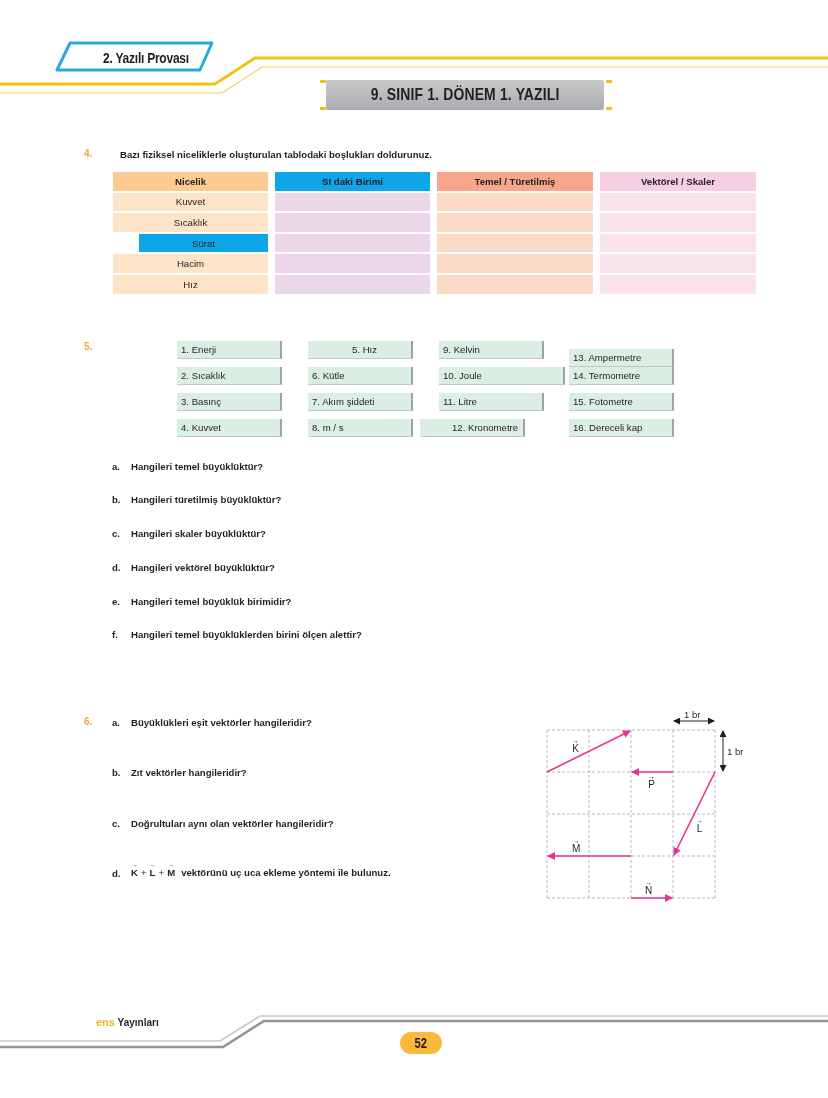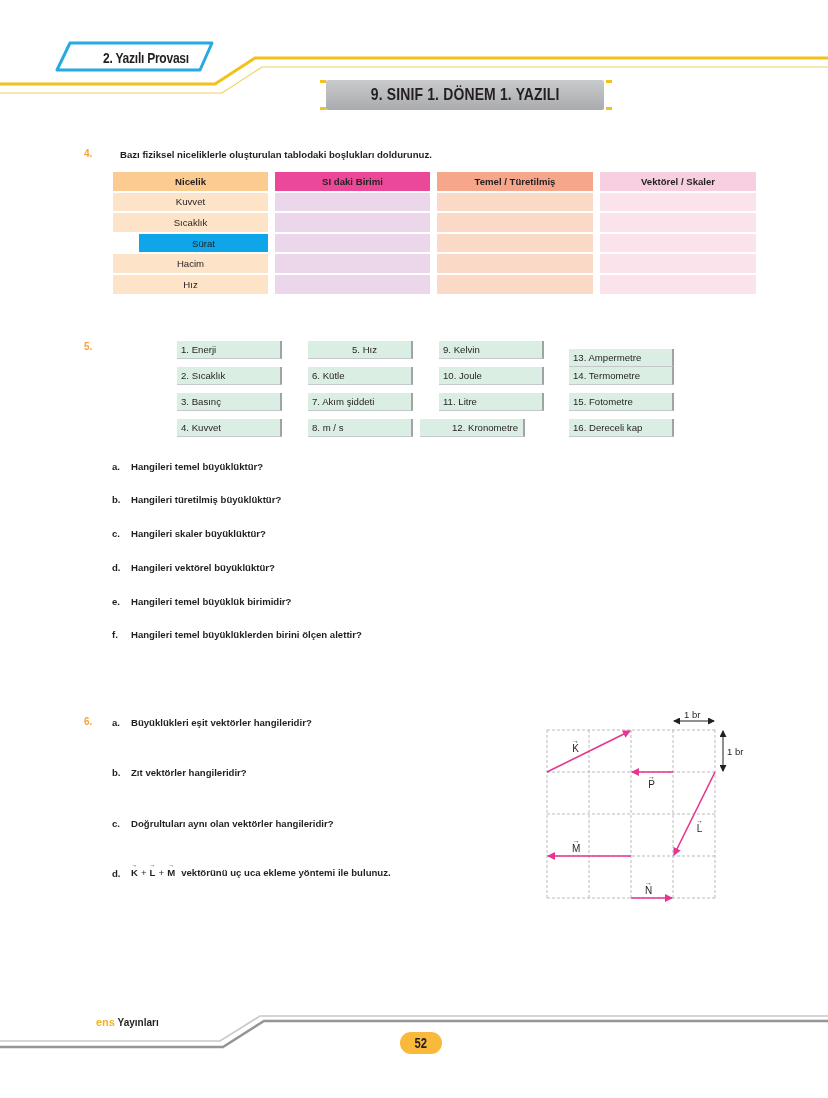--- a/index.html
+++ b/index.html
@@ -87,21 +87,21 @@
 <div class="tbl">
   <div class="tcol" style="width:155px;">
     <div class="tcell th" style="background:#fbcb91;">Nicelik</div>
     <div class="tcell" style="background:#fde3c8;">Kuvvet</div>
     <div class="tcell" style="background:#fde3c8;">Sıcaklık</div>
     <div class="tcell" style="background:#0ea5e9;margin-left:26px;">Sürat</div>
     <div class="tcell" style="background:#fde3c8;">Hacim</div>
     <div class="tcell" style="background:#fde3c8;">Hız</div>
   </div>
   <div class="tcol" style="width:155px;">
-    <div class="tcell th" style="background:#ec4899;">SI daki Birimi</div>
+    <div class="tcell th" style="background:#0ea5e9;">SI daki Birimi</div>
     <div class="tcell" style="background:#ecd6ea;"></div>
     <div class="tcell" style="background:#ecd6ea;"></div>
     <div class="tcell" style="background:#ecd6ea;"></div>
     <div class="tcell" style="background:#ecd6ea;"></div>
     <div class="tcell" style="background:#ecd6ea;"></div>
   </div>
   <div class="tcol" style="width:156px;">
     <div class="tcell th" style="background:#f6a68a;">Temel / Türetilmiş</div>
     <div class="tcell" style="background:#fbd9c7;"></div>
     <div class="tcell" style="background:#fbd9c7;"></div>
@@ -125,21 +125,21 @@
 <div class="box" style="left:177px; top:367px; width:105px;">2. Sıcaklık</div>
 <div class="box" style="left:177px; top:393px; width:105px;">3. Basınç</div>
 <div class="box" style="left:177px; top:419px; width:105px;">4. Kuvvet</div>
 
 <div class="box" style="left:308px; top:341px; width:105px;padding-left:44px;">5. Hız</div>
 <div class="box" style="left:308px; top:367px; width:105px;">6. Kütle</div>
 <div class="box" style="left:308px; top:393px; width:105px;">7. Akım şiddeti</div>
 <div class="box" style="left:308px; top:419px; width:105px;">8. m / s</div>
 
 <div class="box" style="left:439px; top:341px; width:105px;">9. Kelvin</div>
-<div class="box" style="left:439px; top:367px; width:105px;">10. Joule</div>
+<div class="box" style="left:439px; top:367px; width:126px;">10. Joule</div>
 <div class="box" style="left:439px; top:393px; width:105px;">11. Litre</div>
 <div class="box" style="left:420px; top:419px; width:105px;padding-left:32px;">12. Kronometre</div>
 
 <div class="box" style="left:569px; top:341px; width:105px;margin-top:8px;">13. Ampermetre</div>
 <div class="box" style="left:569px; top:367px; width:105px;">14. Termometre</div>
 <div class="box" style="left:569px; top:393px; width:105px;">15. Fotometre</div>
 <div class="box" style="left:569px; top:419px; width:105px;">16. Dereceli kap</div>
 
 <div class="qtext" style="left:112px; top:461px;">a.</div>
 <div class="qtext" style="left:131px; top:461px;">Hangileri temel büyüklüktür?</div>

